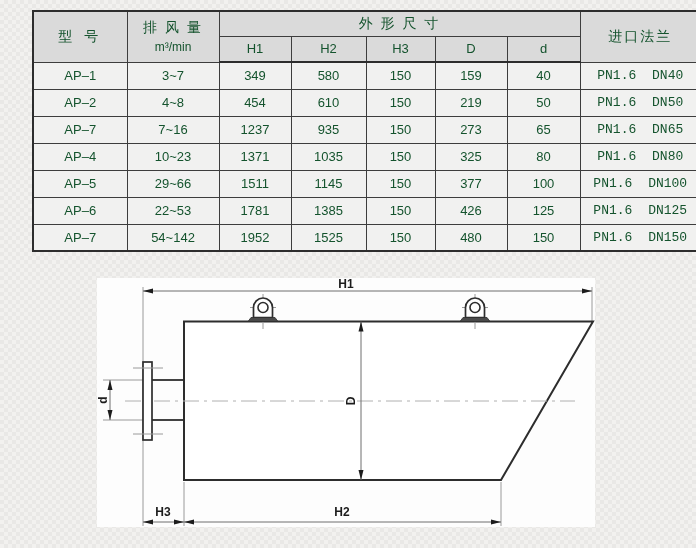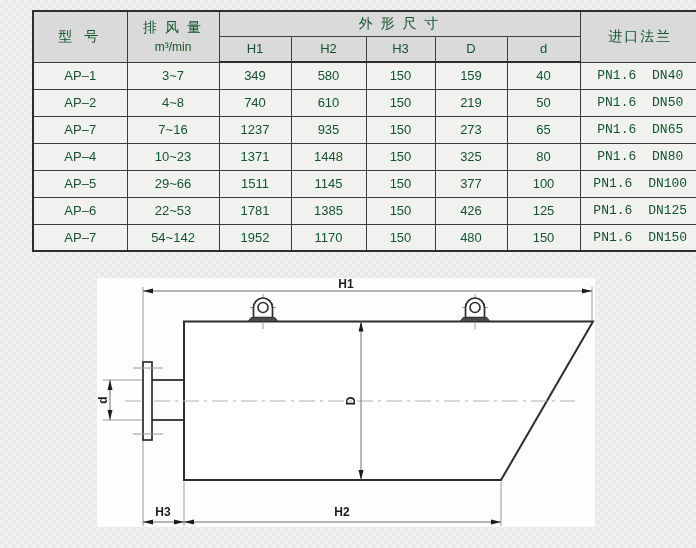--- a/index.html
+++ b/index.html
@@ -90,42 +90,42 @@
       <td>349</td>
       <td>580</td>
       <td>150</td>
       <td>159</td>
       <td>40</td>
       <td class="flange-cell">PN1.6 DN40</td>
     </tr>
     <tr class="datarow">
       <td>AP–2</td>
       <td>4~8</td>
-      <td>740</td>
+      <td>454</td>
       <td>610</td>
       <td>150</td>
       <td>219</td>
       <td>50</td>
       <td class="flange-cell">PN1.6 DN50</td>
     </tr>
     <tr class="datarow">
       <td>AP–7</td>
       <td>7~16</td>
       <td>1237</td>
       <td>935</td>
       <td>150</td>
       <td>273</td>
       <td>65</td>
       <td class="flange-cell">PN1.6 DN65</td>
     </tr>
     <tr class="datarow">
       <td>AP–4</td>
       <td>10~23</td>
       <td>1371</td>
-      <td>1448</td>
+      <td>1035</td>
       <td>150</td>
       <td>325</td>
       <td>80</td>
       <td class="flange-cell">PN1.6 DN80</td>
     </tr>
     <tr class="datarow">
       <td>AP–5</td>
       <td>29~66</td>
       <td>1511</td>
       <td>1145</td>
@@ -141,21 +141,21 @@
       <td>1385</td>
       <td>150</td>
       <td>426</td>
       <td>125</td>
       <td class="flange-cell">PN1.6 DN125</td>
     </tr>
     <tr class="datarow">
       <td>AP–7</td>
       <td>54~142</td>
       <td>1952</td>
-      <td>1170</td>
+      <td>1525</td>
       <td>150</td>
       <td>480</td>
       <td>150</td>
       <td class="flange-cell">PN1.6 DN150</td>
     </tr>
   </tbody>
     </table>
 
   <div class="diagram-panel">
     <svg width="498" height="249" viewBox="0 0 498 249">

